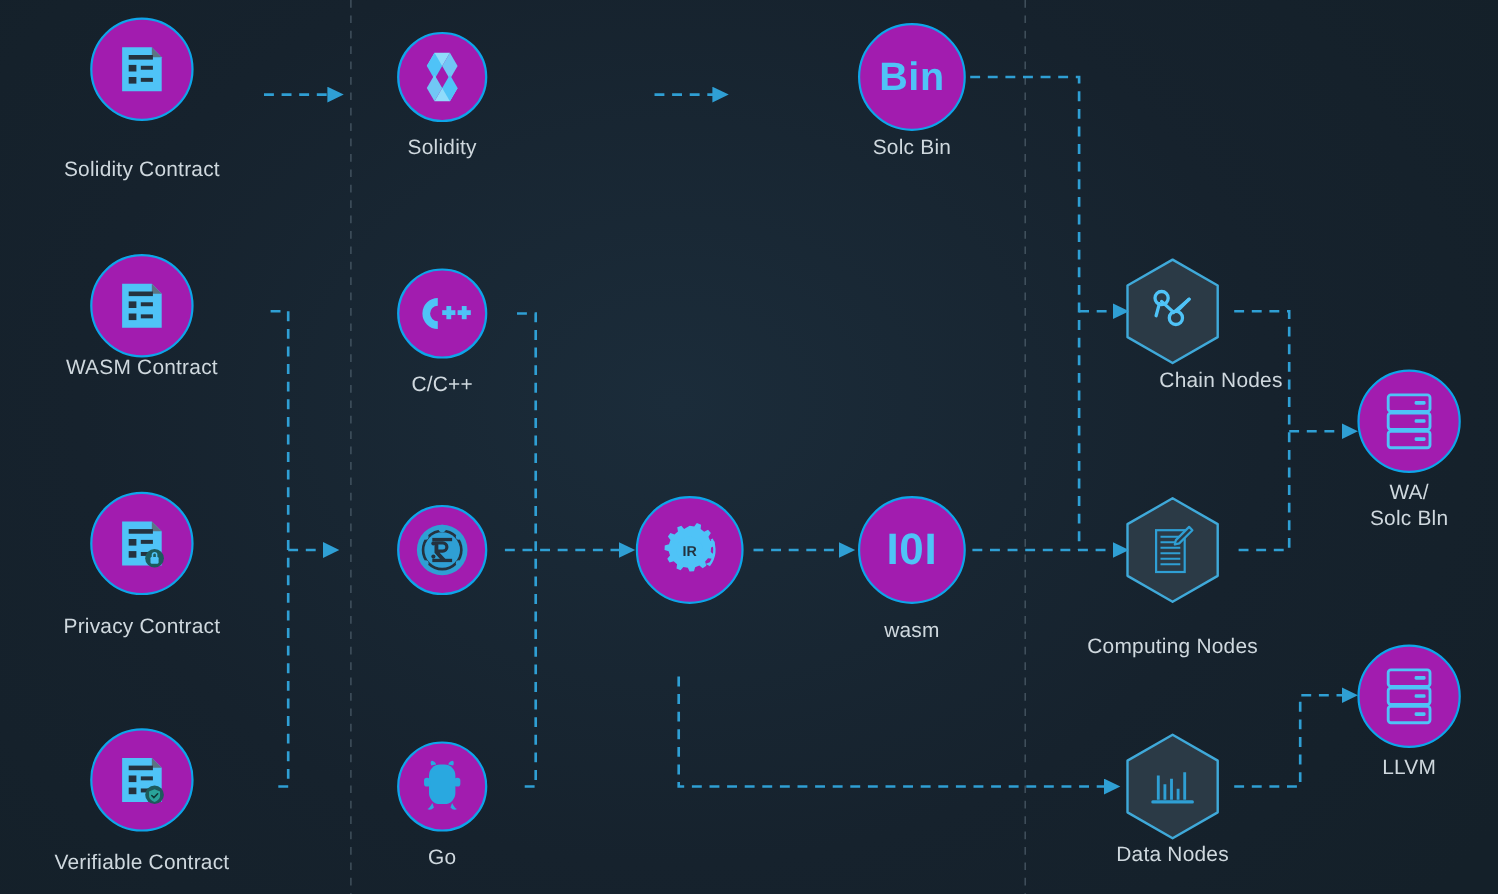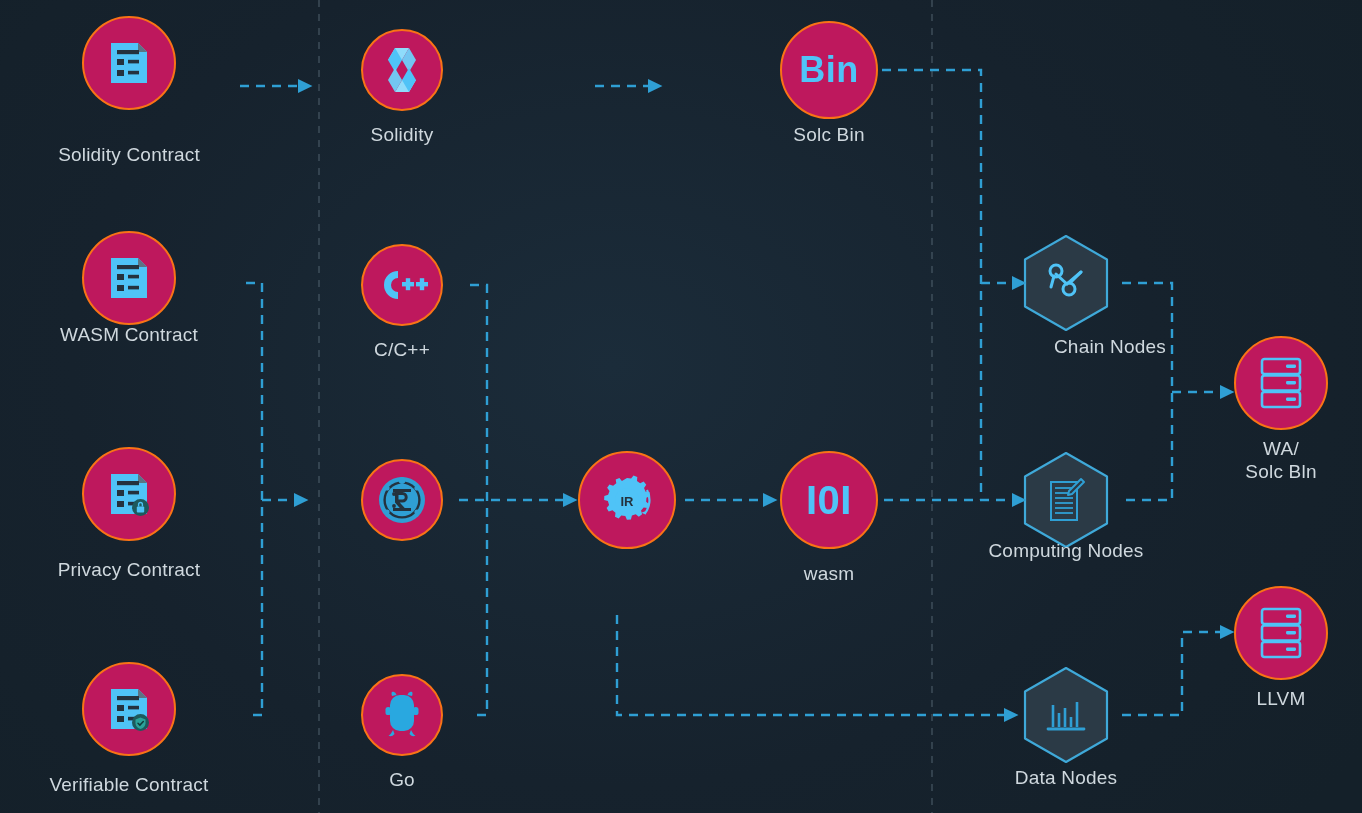--- a/index.html
+++ b/index.html
@@ -12,22 +12,22 @@
       radial-gradient(ellipse 900px 700px at 45% 45%, #1b2c3a 0%, #16222d 60%, #142029 100%);
   }
   #stage{ position:absolute; inset:0; }
   svg.layer{ position:absolute; left:0; top:0; width:1362px; height:813px; }
   svg#wires{ z-index:1; }
 
   
   .circ{
     position:absolute;
     border-radius:50%;
-    background:#be185d;
-    border:2px solid #f97316;
+    background:#a21caf;
+    border:2px solid #0ea5e9;
     display:flex; align-items:center; justify-content:center;
   }
   .circ.small{ width:82px; height:82px; }
   .circ.med{ width:94px; height:94px; }
   .circ.big{ width:98px; height:98px; }
 
   
   .hex{
     position:absolute;
     width:88px; height:98px;
@@ -271,21 +271,21 @@
         <line x1="12" y1="13" x2="30" y2="13"></line>
         <line x1="12" y1="18" x2="30" y2="18"></line>
         <line x1="12" y1="23" x2="30" y2="23"></line>
         <line x1="12" y1="28" x2="30" y2="28"></line>
         <line x1="12" y1="33" x2="30" y2="33"></line>
         <line x1="12" y1="38" x2="30" y2="38"></line>
       </g>
       <path d="M26,16 L38,4 L41,7 L29,19 L25,20 Z" fill="#2b3a46" stroke="#2f9fd4" stroke-width="2" stroke-linejoin="round"></path>
     </svg>
   </div>
-  <div class="lbl" style="left:966px; top:540px; width:200px;">Computing Nodes</div>
+  <div class="lbl" style="left:966px; top:578px; width:200px;">Computing Nodes</div>
 
   <div class="hex" style="left:1022px; top:666px;">
     <svg class="hexbg" width="88" height="98" viewBox="0 0 88 98">
       <path d="M44,2 L85,25.5 L85,72.5 L44,96 L3,72.5 L3,25.5 Z" fill="#2b3a46" stroke="#3fa9d9" stroke-width="2.2" stroke-linejoin="round"></path>
     </svg>
     <svg class="ico" width="46" height="44" viewBox="0 0 46 44">
       <g stroke="#2f9fd4" stroke-width="2.6" stroke-linecap="butt">
         <line x1="10" y1="12" x2="10" y2="34"></line>
         <line x1="16" y1="20" x2="16" y2="34"></line>
         <line x1="22" y1="15" x2="22" y2="34"></line>

